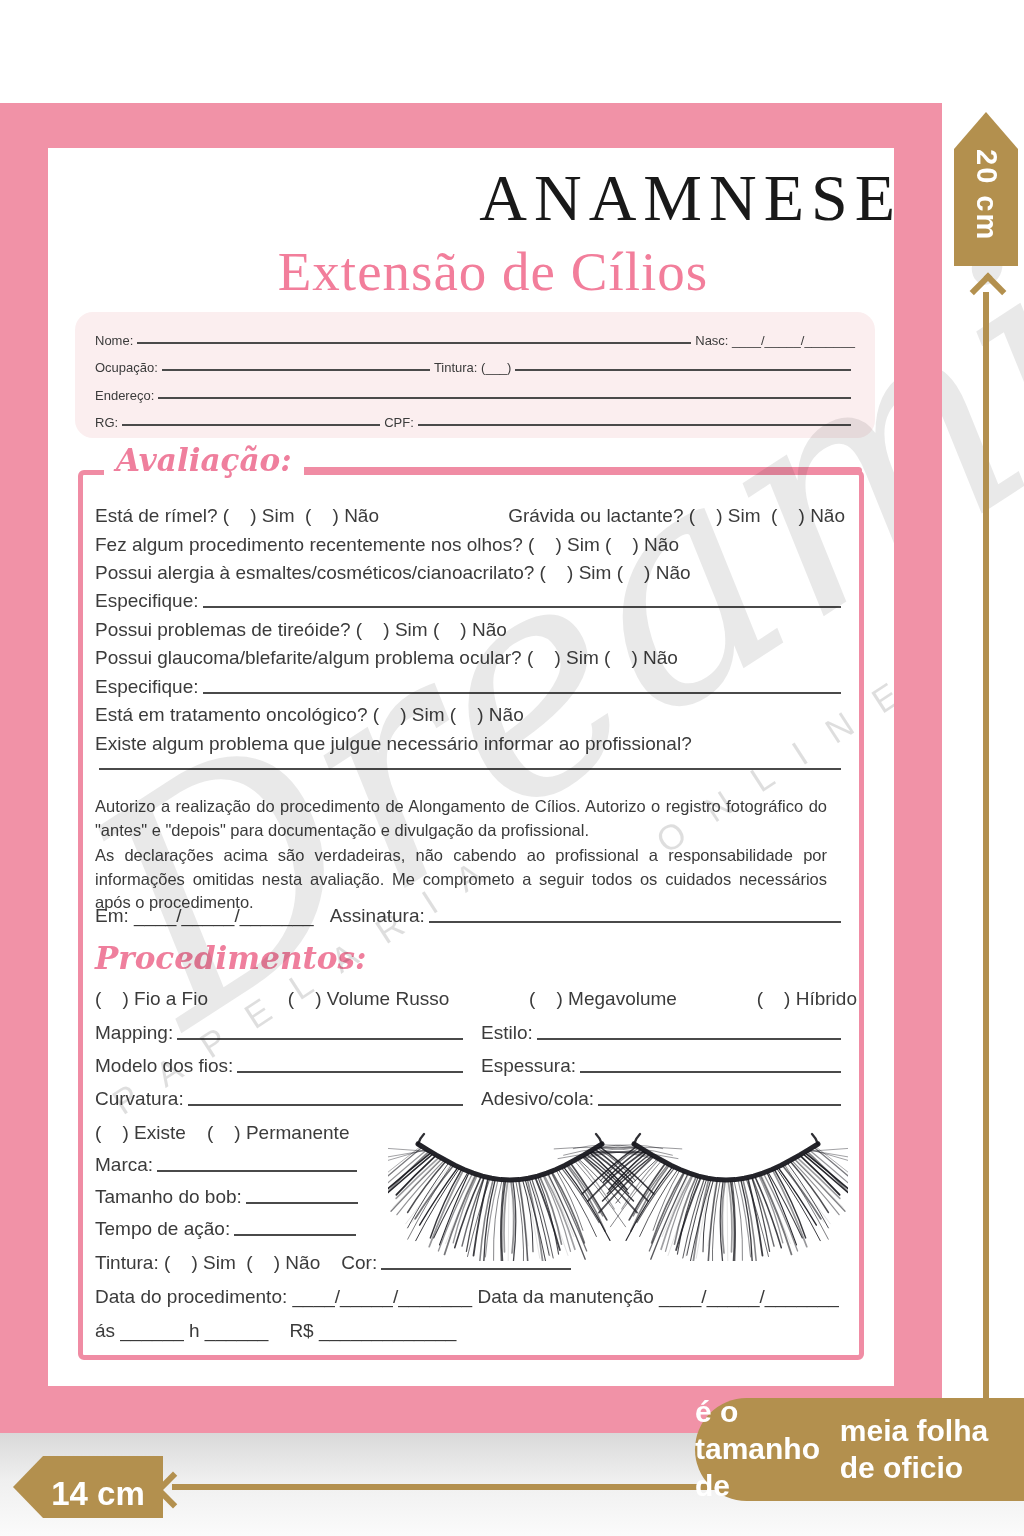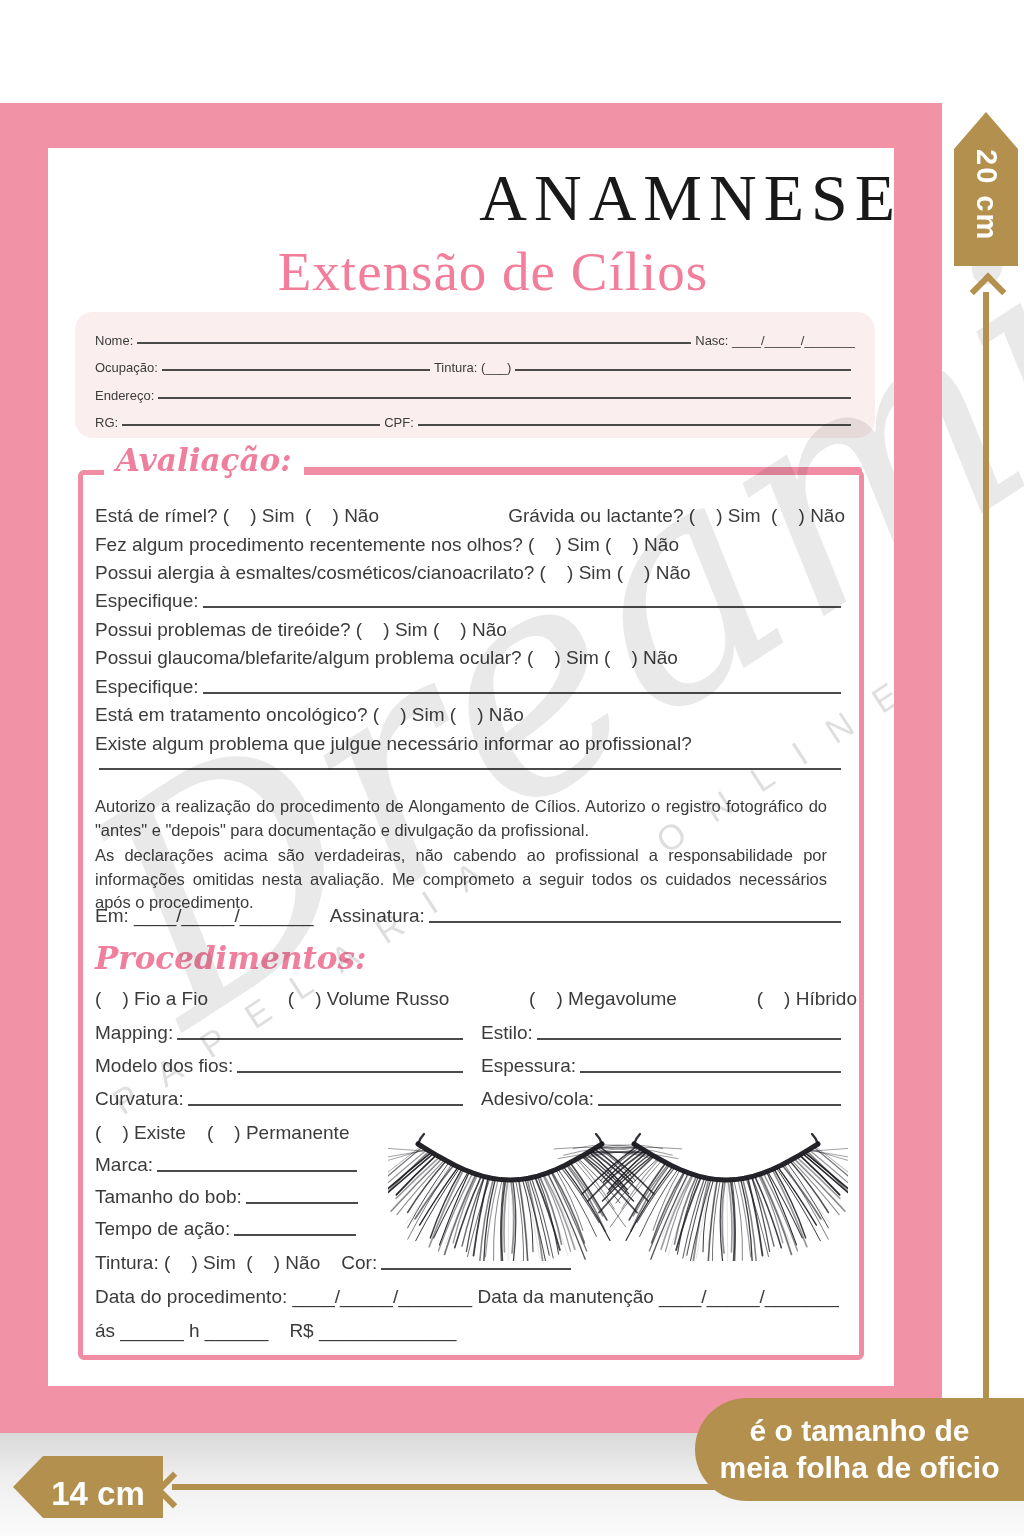--- a/index.html
+++ b/index.html
@@ -59,21 +59,21 @@
   .chev{width:20px;height:20px;z-index:5;}
   .chev-up{left:975px;top:278px;border-top:6px solid #B3904E;border-left:6px solid #B3904E;transform:rotate(45deg);}
   .shaft20{left:983px;top:292px;width:6px;height:1106px;z-index:5;}
   .shaft14{left:172px;top:1484px;width:852px;height:6px;z-index:5;}
   .chev-left{left:160px;top:1477px;border-left:6px solid #B3904E;border-bottom:6px solid #B3904E;transform:rotate(45deg);}
   .tag14{left:13px;top:1456px;width:150px;height:62px;z-index:5;
          clip-path:polygon(0 50%,20% 0,100% 0,100% 100%,20% 100%);
          display:flex;align-items:center;justify-content:center;}
   .tag14 span{color:#fff;font-weight:bold;font-size:33px;padding-left:20px;margin-top:13px;}
   .pill{left:695px;top:1398px;width:329px;height:103px;border-radius:52px 0 0 52px;z-index:6;
-        display:flex;flex-direction:column;align-items:center;justify-content:center;}
+        display:flex;flex-direction:row;align-items:center;justify-content:center;}
   .pill span{color:#fff;font-weight:bold;font-size:30px;line-height:1.23;}
   .lashes{left:388px;top:1116px;z-index:2;}
 </style>
 </head>
 <body>
 
 <div class="stage">
 
   <div class="abs bg-bottom"></div>
 

